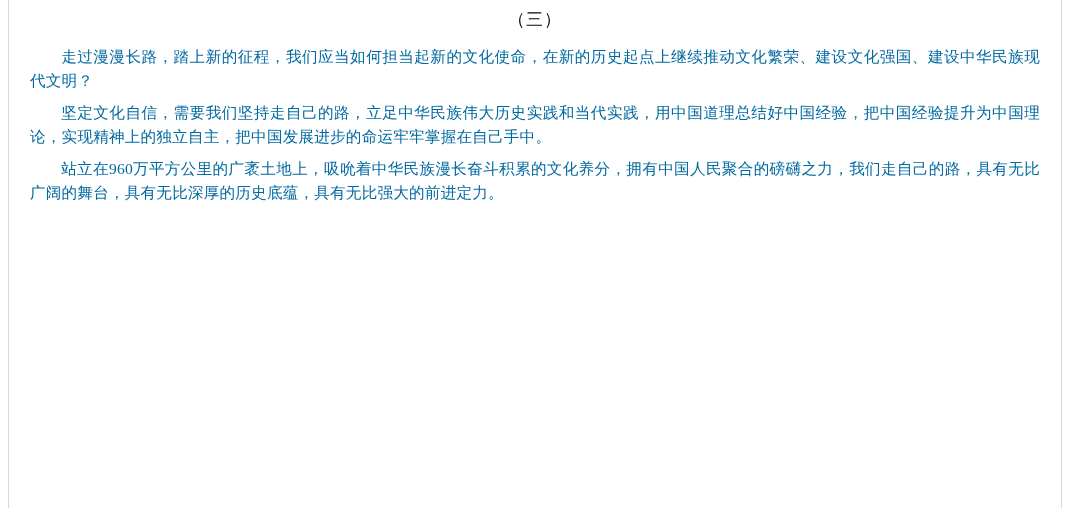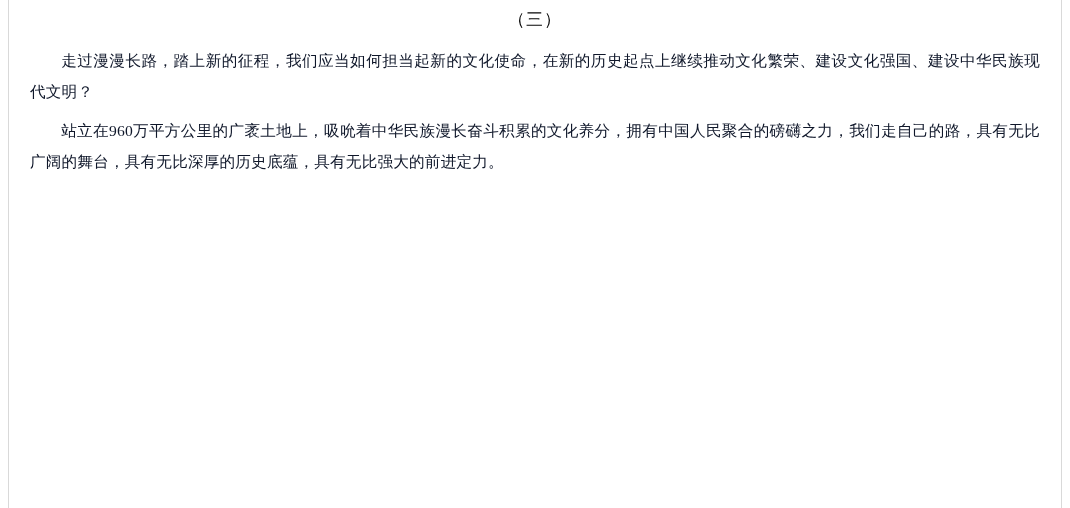--- a/index.html
+++ b/index.html
@@ -46,22 +46,22 @@
   .section-heading {
     text-align: center;
     font-size: 17px;
     color: #000000;
     letter-spacing: 1px;
     margin: 0 0 14px 0;
     font-family: "Liberation Serif", "DejaVu Serif", serif;
   }
   .para {
     font-size: 15.6px;
-    line-height: 31px;
-    color: #0f172a;
+    line-height: 24px;
+    color: #0369a1;
     text-align: justify;
     text-indent: 2em;
     margin: 0 0 8px 0;
     letter-spacing: 0.2px;
     font-family: "Liberation Serif", "DejaVu Serif", serif;
   }
   .para:last-child {
     margin-bottom: 16px;
   }
 </style>
@@ -69,15 +69,16 @@
 <body>
 
 <div class="page">
   <div class="left-rule"></div>
   <div class="right-rule"></div>
 
   <div class="content">
     <div class="section-heading">（三）</div>
 
     <p class="para">走过漫漫长路，踏上新的征程，我们应当如何担当起新的文化使命，在新的历史起点上继续推动文化繁荣、建设文化强国、建设中华民族现代文明？</p>
+    <p class="para">坚定文化自信，需要我们坚持走自己的路，立足中华民族伟大历史实践和当代实践，用中国道理总结好中国经验，把中国经验提升为中国理论，实现精神上的独立自主，把中国发展进步的命运牢牢掌握在自己手中。</p>
     <p class="para">站立在960万平方公里的广袤土地上，吸吮着中华民族漫长奋斗积累的文化养分，拥有中国人民聚合的磅礴之力，我们走自己的路，具有无比广阔的舞台，具有无比深厚的历史底蕴，具有无比强大的前进定力。</p>
   </div>
 </div>
 
 </body></html>

